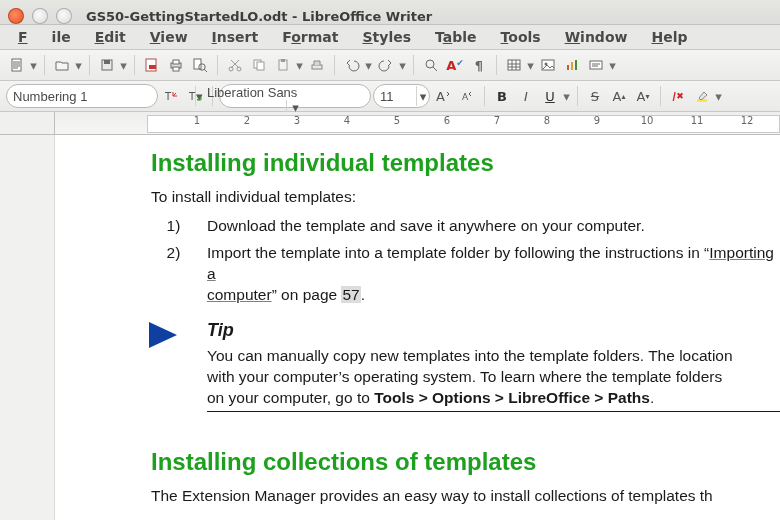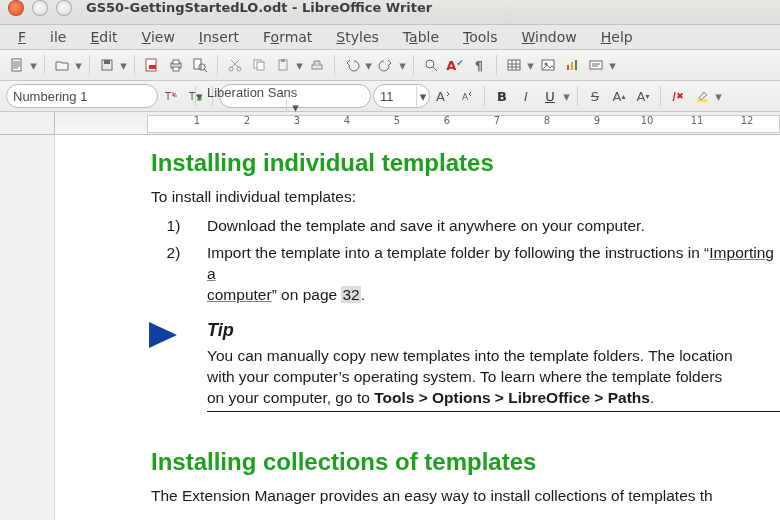--- a/index.html
+++ b/index.html
@@ -23,21 +23,21 @@
     font-size: 13px;
     color: var(--text);
     background: #f7f7f5;
     user-select: none;
   }
   
   .titlebar {
     height: 24px;
     background: linear-gradient(#e6e6e3,#dedddb);
     display: flex;
-    align-items: flex-start;
+    align-items: flex-end;
     padding: 0 8px;
     border-bottom: 1px solid #c2c2c0;
     gap: 8px;
     font-size: 13px;
     color: #4a4a4a;
   }
   .tbtn {
     width: 14px; height: 14px;
     border-radius: 50%;
     border: 1px solid rgba(0,0,0,.25);
@@ -50,21 +50,21 @@
   .menubar {
     height: 24px;
     background: var(--menubar-bg);
     border-bottom: 1px solid var(--tb-border);
     display: flex;
     align-items: center;
     padding: 0 6px;
     font-size: 14px;
     color:#4a4a4a;
   }
-  .menubar span { padding: 2px 12px; }
+  .menubar span { padding: 2px 12px; font-weight: bold; }
   .menubar span u { text-decoration: underline; text-decoration-thickness:1px;}
   
   .toolbar {
     height: 30px;
     background: linear-gradient(#f4f4f2,#eaeae8);
     border-bottom: 1px solid var(--tb-border);
     display: flex;
     align-items: center;
     padding: 0 6px;
     gap: 2px;
@@ -454,21 +454,21 @@
   <div class="gutter"></div>
   <div class="page">
 
     <h2 class="green">Installing individual templates</h2>
     <p>To install individual templates:</p>
     <ol class="num">
       <li><span>Download the template and save it anywhere on your computer.</span></li>
       <li>
         <span>Import the template into a template folder by following the instructions in “</span><span class="xref-u">Importing a</span>
         <br>
-        <span class="xref-u">computer</span><span>” on page </span><span class="field-gray">32</span><span>.</span>
+        <span class="xref-u">computer</span><span>” on page </span><span class="field-gray">57</span><span>.</span>
       </li>
     </ol>
 
     <div class="tip-block" style="margin-left:56px;">
       <span class="tip-arrow">
         <svg width="34" height="30" viewBox="0 0 34 30">
             <polygon points="2,2 30,15 2,28" fill="#0f3fa0"></polygon>
           </svg>
       </span>
       <div class="tip-label">Tip</div>

